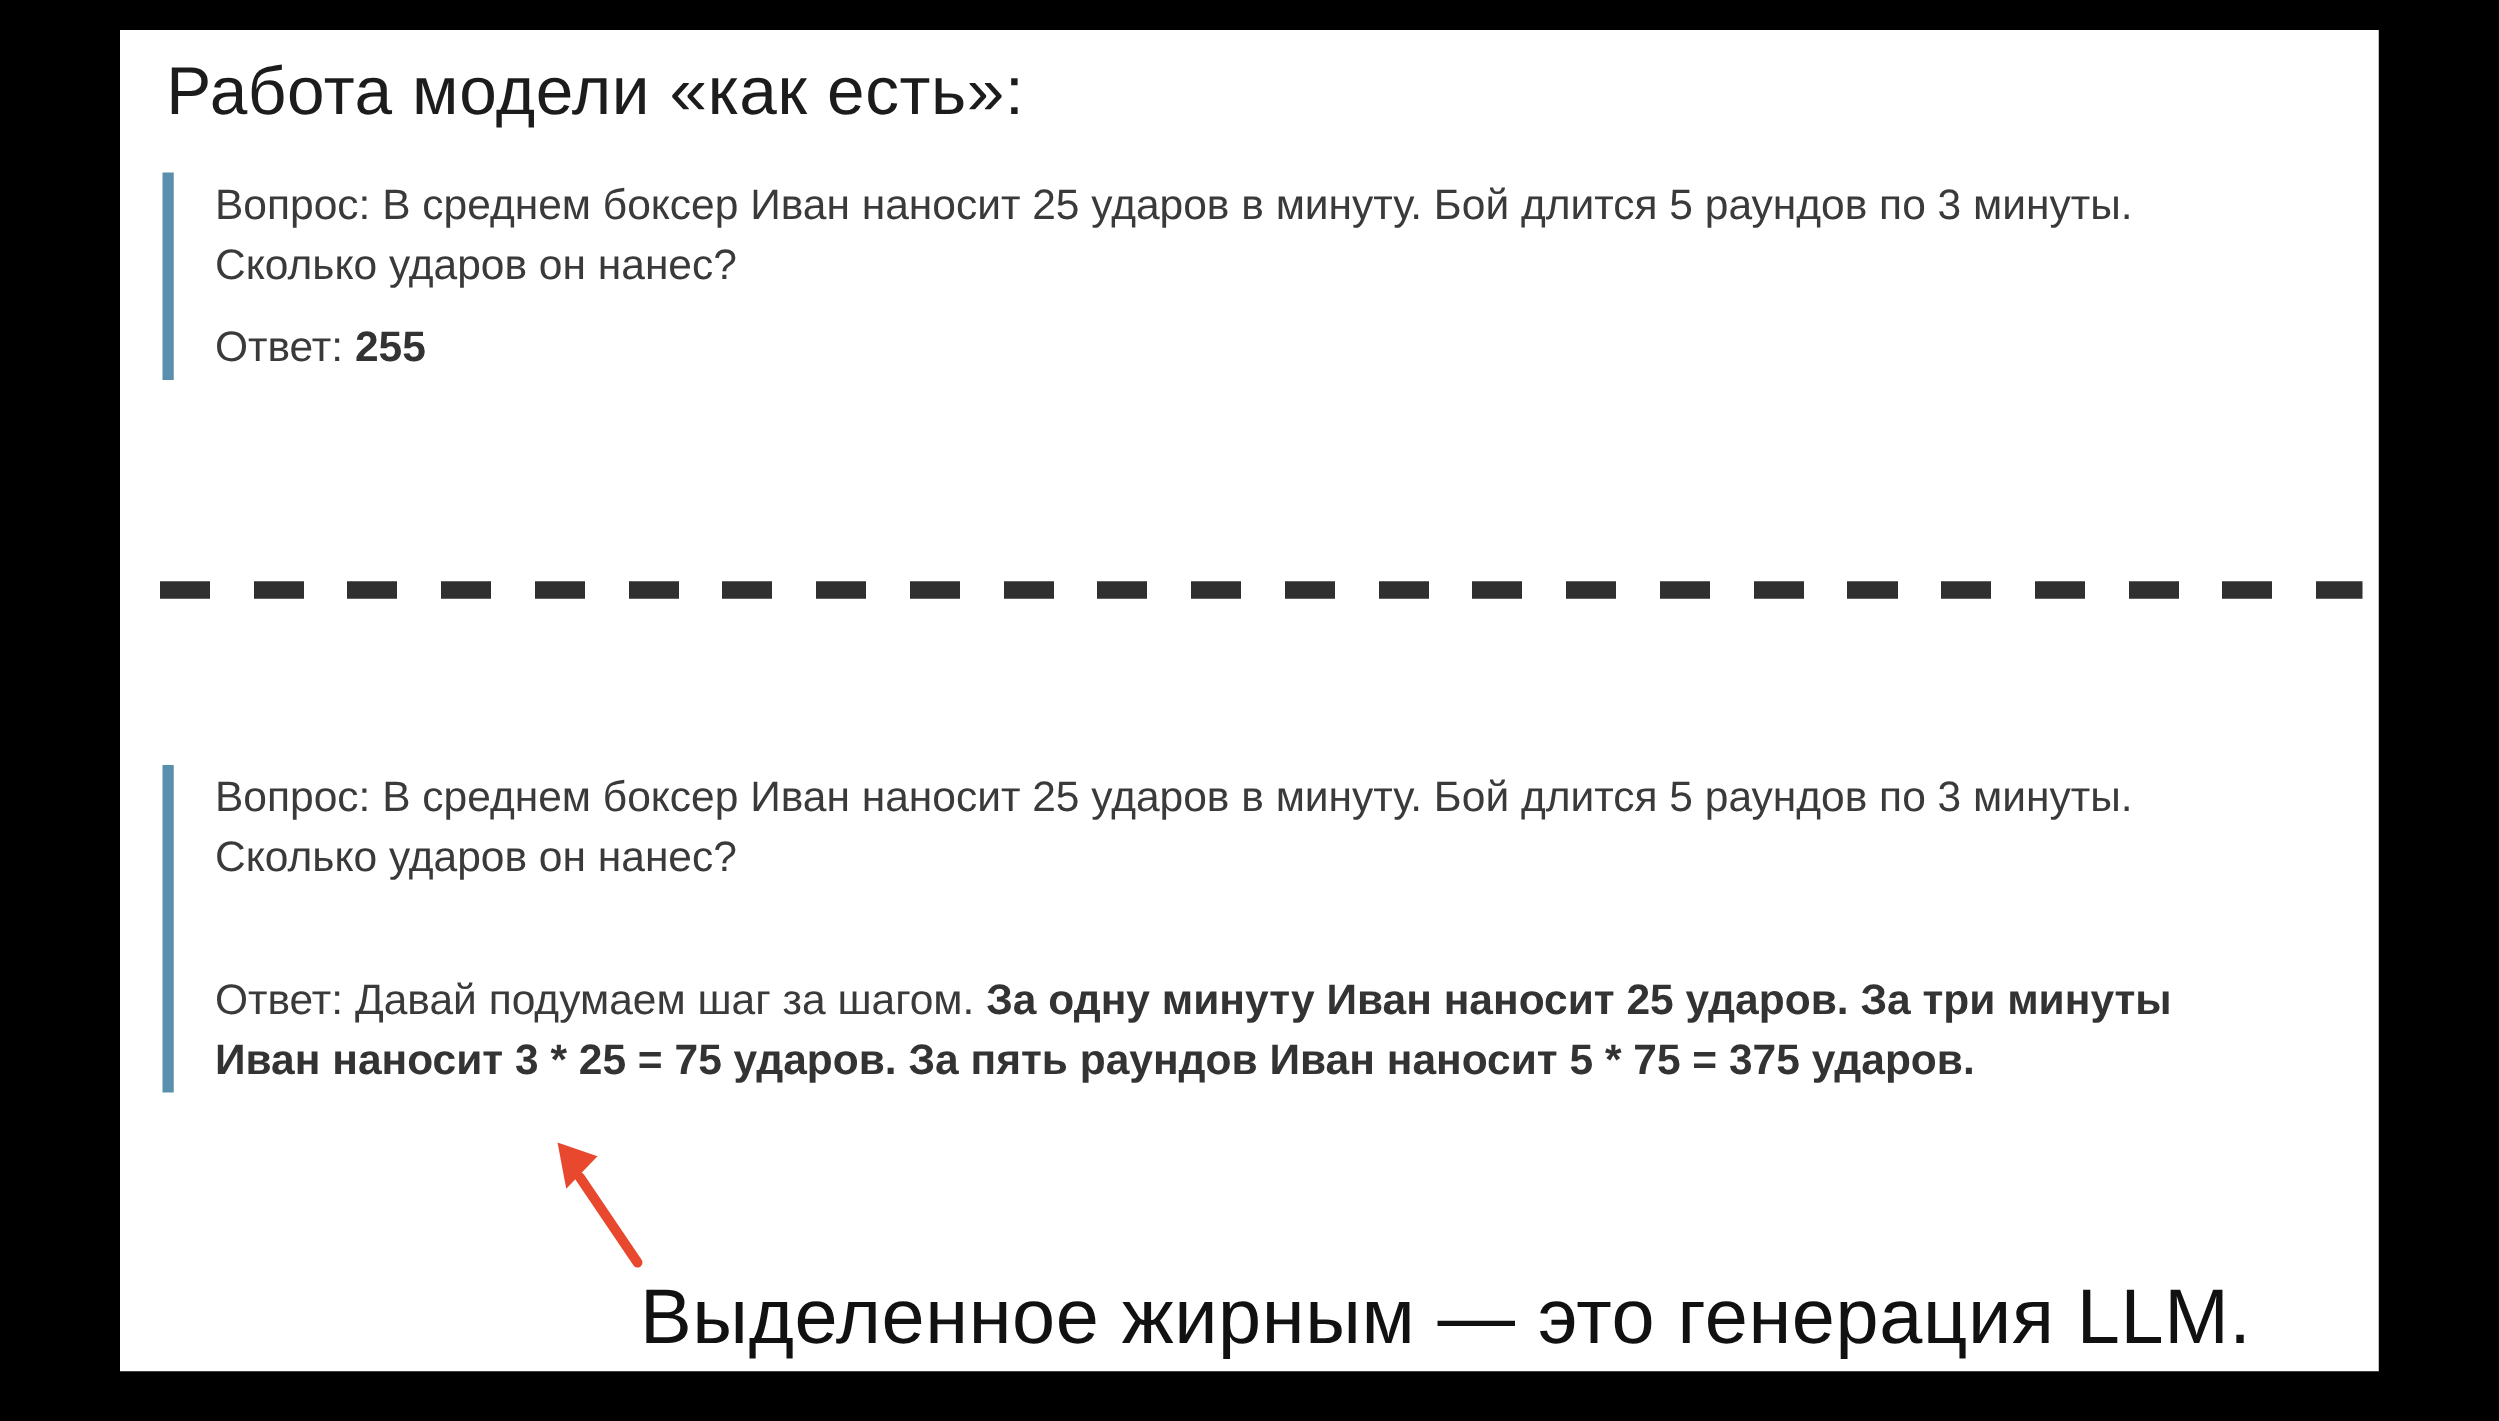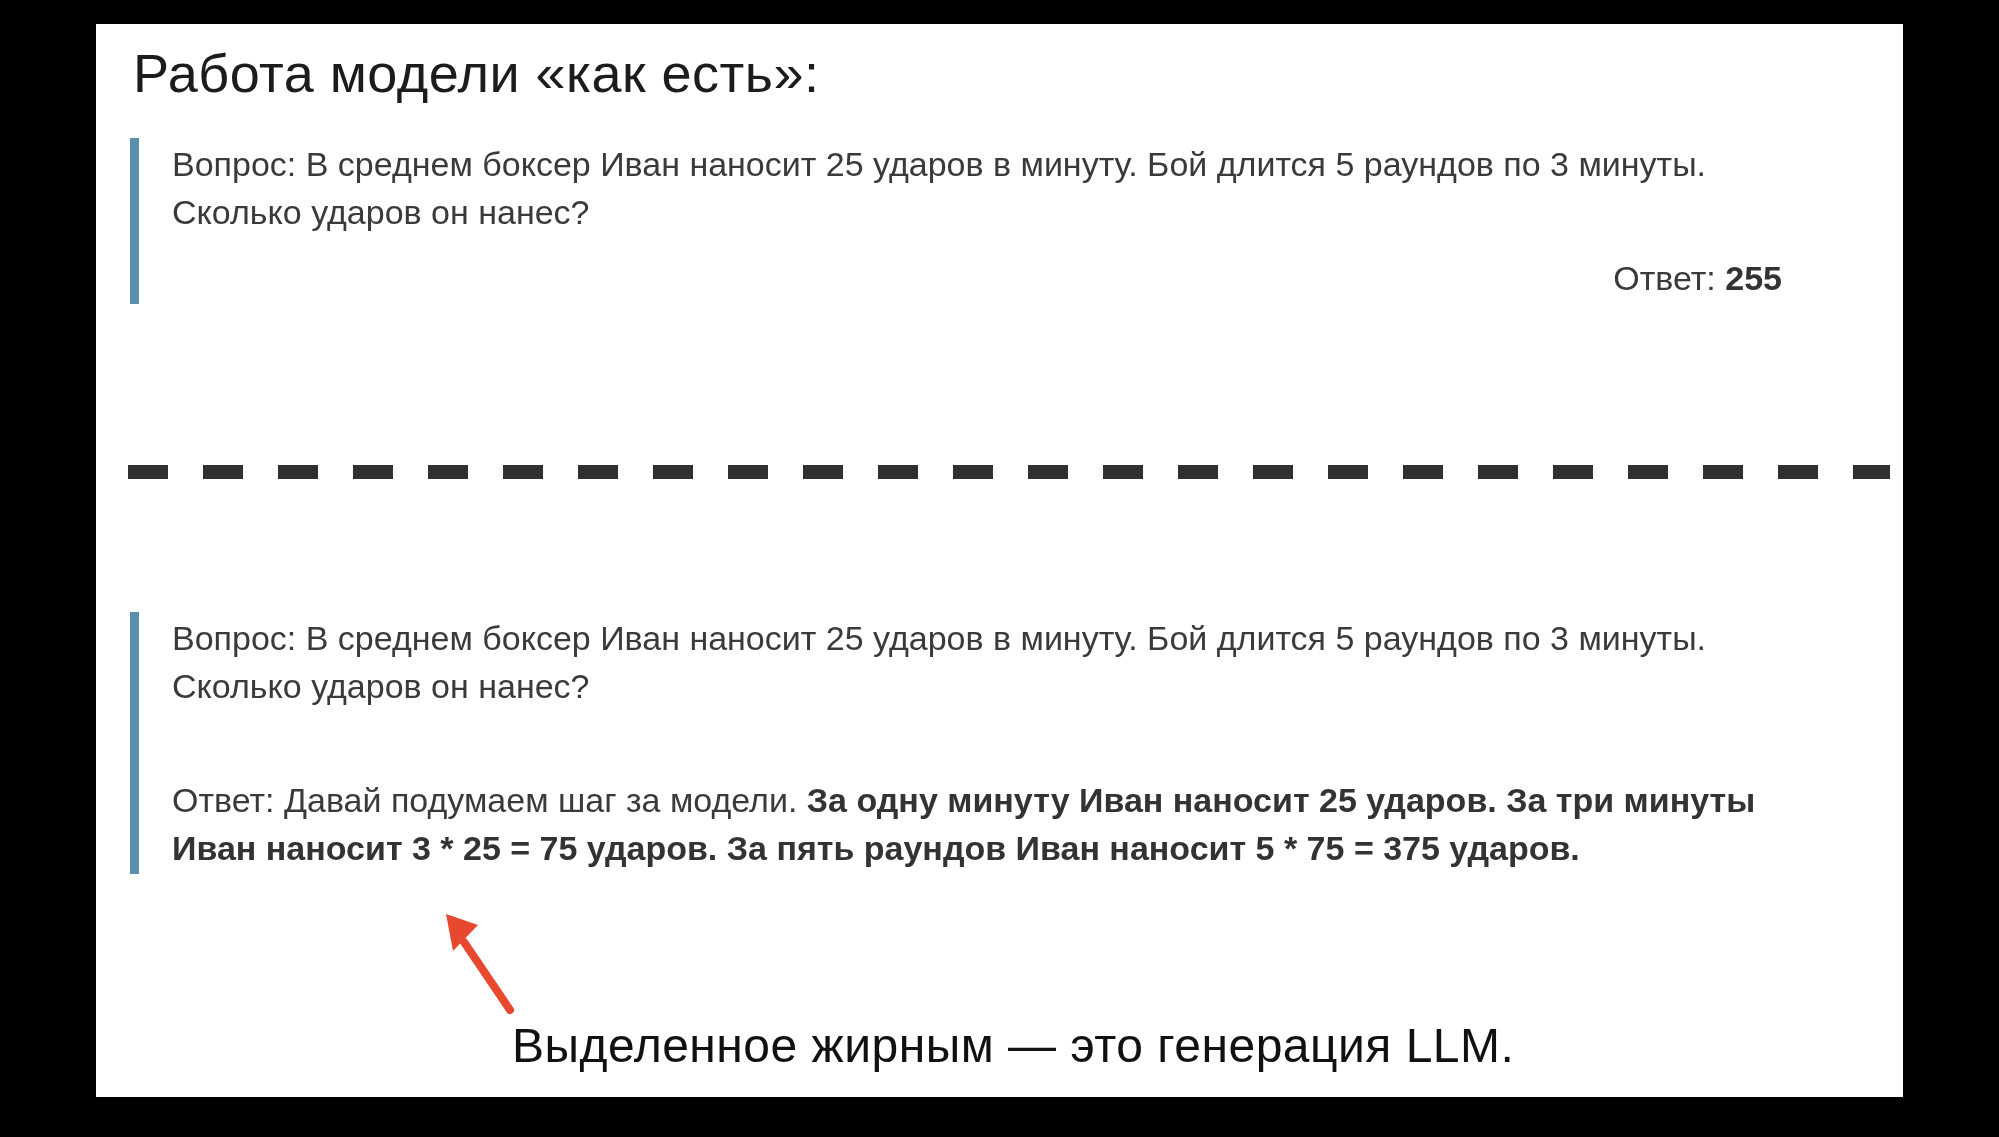--- a/index.html
+++ b/index.html
@@ -43,21 +43,21 @@
     width: 1610px;
     border-left: 9px solid #5b8fae;
     padding: 2px 0 2px 33px;
     font-size: 34px;
     line-height: 48px;
     color: #3a3a3a;
   }
   .quote-1 { top: 114px; }
   .quote-2 { top: 588px; }
   .quote p { margin: 0; }
-  .quote .answer-1 { margin-top: 18px; text-align: right; }
+  .quote .answer-1 { margin-top: 18px; }
   .quote .answer-2 { margin-top: 66px; }
   .quote b { font-weight: 700; color: #333333; }
   .divider {
     position: absolute;
     left: 32px;
     top: 441px;
     width: 1762px;
     height: 14px;
     background: repeating-linear-gradient(
       to right,
@@ -70,21 +70,21 @@
     left: 338px;
     top: 880px;
     width: 92px;
     height: 120px;
   }
   .caption {
     position: absolute;
     left: 416px;
     top: 994px;
     margin: 0;
-    font-size: 48px;
+    font-size: 62px;
     font-weight: 400;
     color: #111111;
     letter-spacing: 0.5px;
     white-space: nowrap;
   }
 </style>
 </head>
 <body>
 
 <div class="frame">
@@ -95,21 +95,21 @@
     <div class="quote quote-1">
       <p>Вопрос: В среднем боксер Иван наносит 25 ударов в минуту. Бой длится 5 раундов по 3 минуты. Сколько ударов он нанес?</p>
       <p class="answer-1"><span>Ответ: </span><b>255</b></p>
     </div>
 
     <div class="divider"></div>
 
 
     <div class="quote quote-2">
       <p>Вопрос: В среднем боксер Иван наносит 25 ударов в минуту. Бой длится 5 раундов по 3 минуты. Сколько ударов он нанес?</p>
-      <p class="answer-2"><span>Ответ: Давай подумаем шаг за модели. </span><b>За одну минуту Иван наносит 25 ударов. За три минуты Иван наносит 3 * 25 = 75 ударов. За пять раундов Иван наносит 5 * 75 = 375 ударов.</b></p>
+      <p class="answer-2"><span>Ответ: Давай подумаем шаг за шагом. </span><b>За одну минуту Иван наносит 25 ударов. За три минуты Иван наносит 3 * 25 = 75 ударов. За пять раундов Иван наносит 5 * 75 = 375 ударов.</b></p>
     </div>
 
     <svg class="arrow-svg" viewBox="0 0 92 120">
       <line x1="30" y1="38" x2="76" y2="106" stroke="#e8492e" stroke-width="8" stroke-linecap="round"></line>
       <polygon points="12,10 44,21 19,47" fill="#e8492e"></polygon>
     </svg>
 
     <p class="caption">Выделенное жирным — это генерация LLM.</p>
 
   </div>

